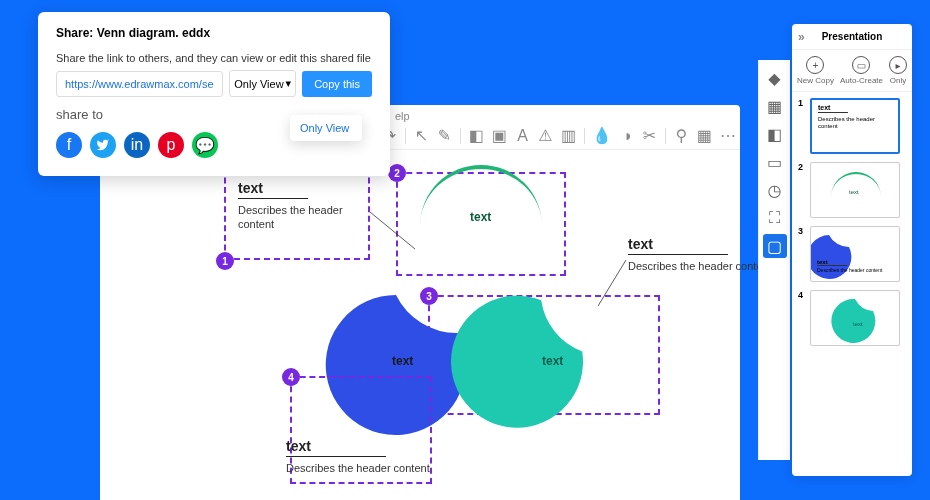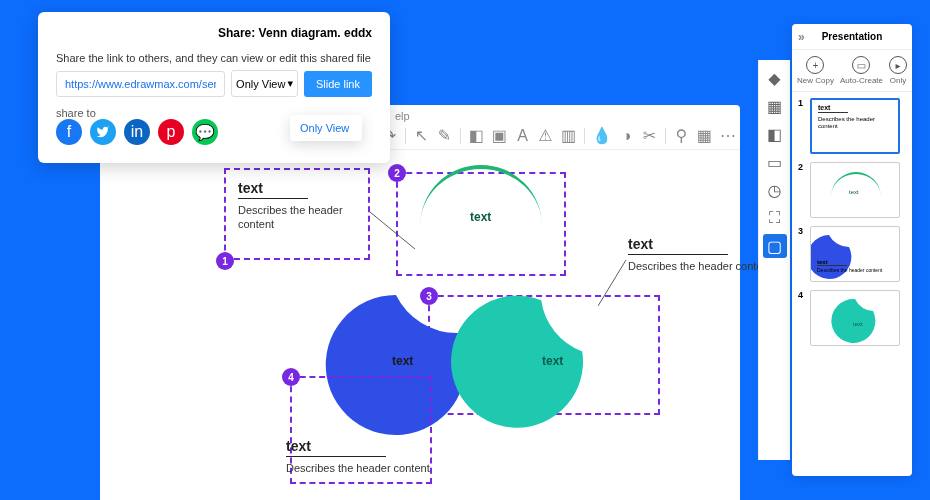--- a/index.html
+++ b/index.html
@@ -2,27 +2,27 @@
 <html><head>
 <meta charset="utf-8">
 <style>
 *{box-sizing:border-box;margin:0;padding:0;font-family:-apple-system,BlinkMacSystemFont,"Segoe UI",Arial,sans-serif}
 body{width:930px;height:500px;background:#0c6cfc;position:relative;overflow:hidden;border-radius:8px}
 .canvas-wrap{position:absolute;left:100px;top:105px;width:640px;height:395px;background:#fff;border-radius:4px 4px 0 0}
 .toolbar{position:absolute;left:355px;top:122px;width:385px;height:28px;background:#fff;display:flex;align-items:center;gap:8px;padding:0 4px;border-bottom:1px solid #eee}
 .toolbar .ticon{width:18px;height:18px;display:flex;align-items:center;justify-content:center;color:#888}
 .toolbar .sep{width:1px;height:16px;background:#ddd}
 .share-panel{position:absolute;left:38px;top:12px;width:352px;background:#fff;border-radius:6px;box-shadow:0 4px 18px rgba(0,0,0,.18);padding:14px 18px 18px;z-index:30}
-.share-title{text-align:right;font-size:12px;font-weight:600;margin-bottom:12px}
+.share-title{text-align:left;font-size:12px;font-weight:600;margin-bottom:12px}
 .share-desc{font-size:11px;color:#333;margin-bottom:6px}
 .share-row{display:flex;gap:6px;align-items:center;margin-bottom:10px}
 .link-input{flex:1;border:1px solid #ddd;border-radius:3px;font-size:11px;padding:6px 8px;color:#1a73e8}
 .perm-sel{border:1px solid #ddd;border-radius:3px;font-size:11px;padding:6px 4px;background:#fff;display:flex;align-items:center;gap:2px;cursor:pointer}
 .copy-btn{background:#2693ff;color:#fff;border:none;border-radius:3px;font-size:11px;padding:7px 12px;cursor:pointer}
-.share-to{font-size:11px;color:#555;margin-bottom:0}
+.share-to{font-size:13px;color:#555;margin-bottom:10px}
 .social-row{display:flex;gap:8px}
 .social{width:26px;height:26px;border-radius:50%;display:flex;align-items:center;justify-content:center;color:#fff;cursor:pointer}
 .perm-dd{position:absolute;left:290px;top:115px;width:72px;background:#fff;border-radius:4px;box-shadow:0 4px 14px rgba(0,0,0,.15);z-index:35;font-size:11px}
 .perm-dd div{padding:7px 10px;cursor:pointer}
 .perm-dd .active{color:#1a73e8}
 .perm-dd .dis{color:#999}
 .help-lbl{position:absolute;left:395px;top:110px;font-size:11px;color:#888}
 .canvas{position:absolute;left:100px;top:150px;width:640px;height:350px}
 .dashed{position:absolute;border:2px dashed #7728e0}
 .num-badge{position:absolute;width:18px;height:18px;border-radius:50%;background:#7728e0;color:#fff;font-size:10px;font-weight:600;display:flex;align-items:center;justify-content:center}
@@ -126,21 +126,21 @@
 
 <div class="share-panel">
   <div class="share-title">Share: Venn diagram. eddx</div>
   <div class="share-desc">Share the link to others, and they can view or edit this shared file</div>
   <div class="share-row">
     <input class="link-input" readonly="" value="https://www.edrawmax.com/server..." style="">
     <div class="perm-sel">
         <span>Only View</span>
         <span>▾</span>
       </div>
-    <button class="copy-btn">Slide link</button>
+    <button class="copy-btn">Copy this</button>
   </div>
   <div class="share-to">share to</div>
   <div class="social-row">
     <div class="social" style="background:#1877f2">f</div>
     <div class="social" style="background:#1da1f2">
         <svg width="14" height="14" viewBox="0 0 24 24" fill="#fff">
           <path d="M23 3a10.9 10.9 0 01-3.14 1.53A4.48 4.48 0 0016 3a4.5 4.5 0 00-4.39 5.5A12.8 12.8 0 013 4s-4 9 5 13a13 13 0 01-7 2c13 7 21-6 19-16z"></path>
         </svg>
       </div>
     <div class="social" style="background:#0a66c2">in</div>

